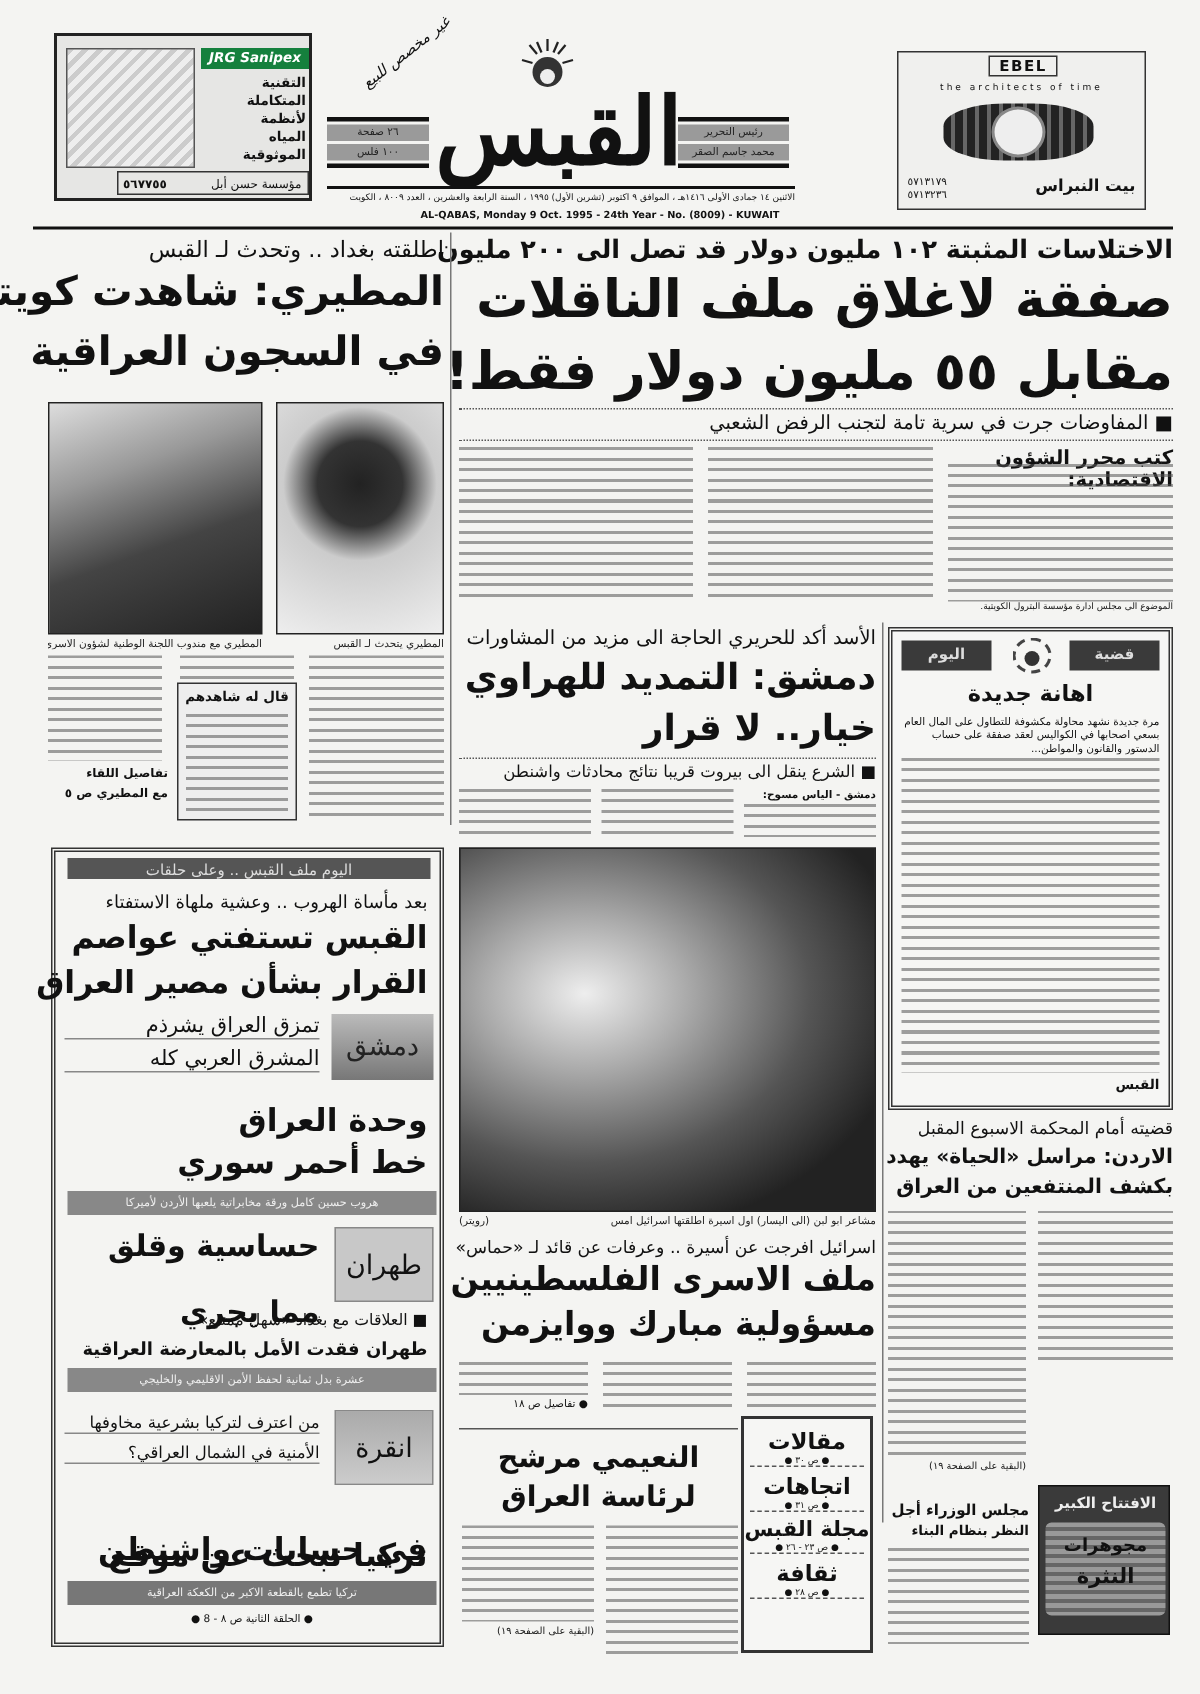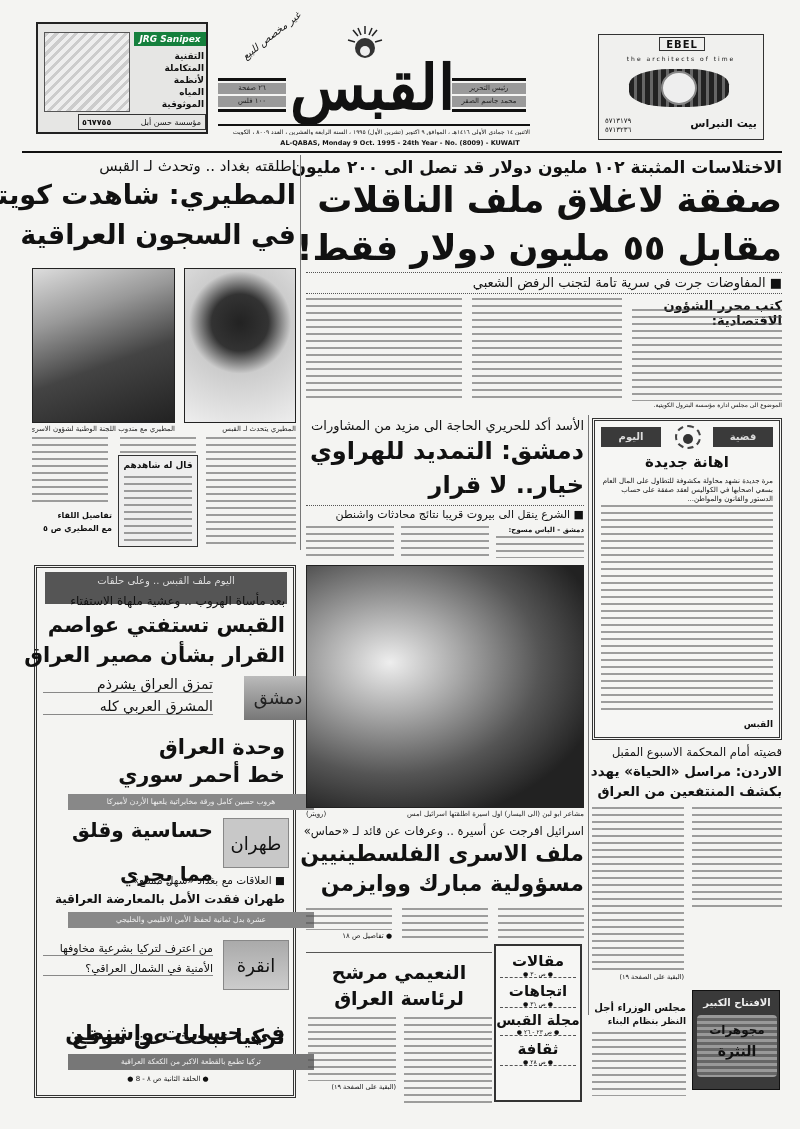--- a/index.html
+++ b/index.html
@@ -4,21 +4,21 @@
 <style>
   * { box-sizing: border-box; margin: 0; padding: 0; }
   html, body { width: 800px; height: 1129px; background: #f4f4f2; overflow: hidden; }
   body { font-family: "DejaVu Sans", sans-serif; color: #111; position: relative; }
   .abs { position: absolute; }
   .rtl { direction: rtl; text-align: right; }
   .center { text-align: center; }
   .bold { font-weight: bold; }
   .bx { border: 1px solid #333; }
   .dark { background: #3a3a3a; color: #ddd; }
-  .grey { background: #9a9a9a; color: #222; margin-left: 23px; }
+  .grey { background: #9a9a9a; color: #222; }
   .ltgrey { background: #c8c8c8; }
   .fake-text { position: absolute; background: repeating-linear-gradient(to bottom, #555 0 2px, transparent 2px 7px); opacity: .55; }
   .rule { position: absolute; background: #111; }
   .vrule { position: absolute; width: 1px; background: #777; }
   .photo { position: absolute; background: radial-gradient(circle at 60% 40%, #bbb 0, #777 35%, #333 70%, #222 100%); border: 1px solid #222; }
   .caption { font-size: 7px; direction: rtl; text-align: right; color: #222; }
   .bullet::before { content: "■ "; }
 </style>
 </head>
 <body>
@@ -149,21 +149,21 @@
   <div class="abs rtl bold" style="right:0;top:50px;width:278px;font-size:24px;line-height:34px;white-space:nowrap;">خيار.. لا قرار</div>
   <div class="abs" style="left:0;top:87px;width:278px;border-top:1px dotted #555;"></div>
   <div class="abs rtl bullet" style="right:0;top:90px;width:278px;font-size:11px;white-space:nowrap;">الشرع ينقل الى بيروت قريبا نتائج محادثات واشنطن</div>
   <div class="abs rtl bold" style="right:0;top:108px;width:88px;font-size:7px;">دمشق - الياس مسوح:</div>
   <div class="fake-text" style="right:0;top:118px;width:88px;height:22px;"></div>
   <div class="fake-text" style="right:95px;top:108px;width:88px;height:32px;"></div>
   <div class="fake-text" style="right:190px;top:108px;width:88px;height:32px;"></div>
 </div>
 
 <div class="abs" style="left:34px;top:565px;width:262px;height:533px;border:3px double #333;background:#f4f4f2;">
-  <div class="abs dark center" style="left:8px;top:4px;width:242px;height:32px;line-height:18px;font-size:10px;color:#ddd;background:#555;">اليوم ملف القبس .. وعلى حلقات</div>
+  <div class="abs dark center" style="left:8px;top:4px;width:242px;height:14px;line-height:18px;font-size:10px;color:#ddd;background:#555;">اليوم ملف القبس .. وعلى حلقات</div>
   <div class="abs rtl" style="right:8px;top:26px;width:246px;font-size:12px;white-space:nowrap;">بعد مأساة الهروب .. وعشية ملهاة الاستفتاء</div>
   <div class="abs rtl bold" style="right:8px;top:42px;width:246px;font-size:21px;line-height:30px;white-space:nowrap;">القبس تستفتي عواصم</div>
   <div class="abs rtl bold" style="right:8px;top:72px;width:246px;font-size:21px;line-height:30px;white-space:nowrap;">القرار بشأن مصير العراق</div>
 
   <div class="abs grey center" style="left:184px;top:108px;width:68px;height:44px;line-height:44px;font-size:18px;background:linear-gradient(#bbb,#777);">دمشق</div>
   <div class="abs rtl" style="right:80px;top:108px;width:170px;font-size:14px;border-bottom:1px solid #888;white-space:nowrap;">تمزق العراق يشرذم</div>
   <div class="abs rtl" style="right:80px;top:130px;width:170px;font-size:14px;border-bottom:1px solid #888;white-space:nowrap;">المشرق العربي كله</div>
   <div class="abs rtl bold" style="right:8px;top:164px;width:246px;font-size:21px;line-height:30px;white-space:nowrap;">وحدة العراق</div>
   <div class="abs rtl bold" style="right:8px;top:192px;width:246px;font-size:21px;line-height:30px;white-space:nowrap;">خط أحمر سوري</div>
   <div class="abs grey center" style="left:8px;top:226px;width:246px;height:16px;line-height:16px;font-size:7.5px;white-space:nowrap;overflow:hidden;background:#888;color:#eee;">هروب حسين كامل ورقة مخابراتية يلعبها الأردن لأميركا</div>

